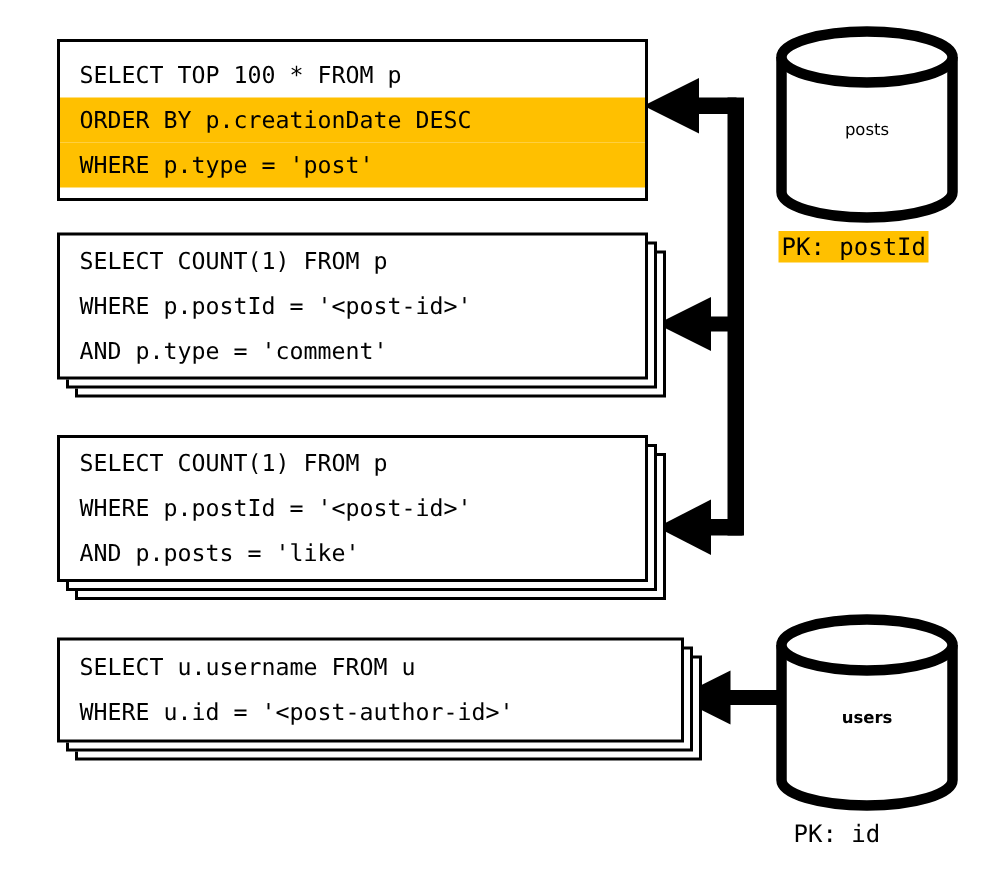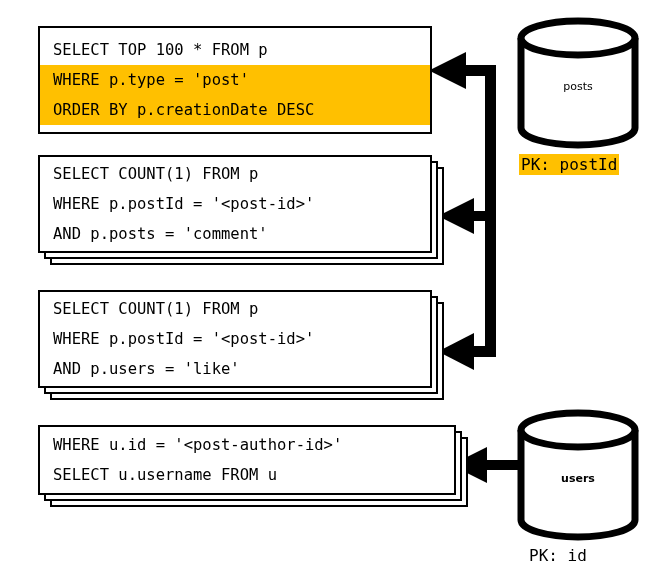--- a/index.html
+++ b/index.html
@@ -115,57 +115,57 @@
     <g fill="#000000" stroke="none">
       <rect x="477" y="460" width="41" height="10"></rect>
     </g>
     <polygon points="451,465 487,447 487,483" fill="#000000"></polygon>
   </svg>
 
   <div class="stack" style="left:38px; top:26px; width:394px; height:108px;">
     <div class="card front" style="width:394px; height:108px;">
       <div class="qlines">
         <div class="qline">SELECT TOP 100 * FROM p</div>
+        <div class="qline hl">ORDER BY p.creationDate DESC</div>
         <div class="qline hl">WHERE p.type = 'post'</div>
-        <div class="qline hl">ORDER BY p.creationDate DESC</div>
       </div>
     </div>
   </div>
 
   <div class="stack" style="left:38px; top:155px; width:406px; height:110px;">
     <div class="card back2" style="width:394px; height:98px;"></div>
     <div class="card back1" style="width:394px; height:98px;"></div>
     <div class="card front" style="width:394px; height:98px;">
       <div class="qlines">
         <div class="qline">SELECT COUNT(1) FROM p</div>
         <div class="qline">WHERE p.postId = '&lt;post-id&gt;'</div>
-        <div class="qline">AND p.posts = 'comment'</div>
+        <div class="qline">AND p.type = 'comment'</div>
       </div>
     </div>
   </div>
 
   <div class="stack" style="left:38px; top:290px; width:406px; height:110px;">
     <div class="card back2" style="width:394px; height:98px;"></div>
     <div class="card back1" style="width:394px; height:98px;"></div>
     <div class="card front" style="width:394px; height:98px;">
       <div class="qlines">
         <div class="qline">SELECT COUNT(1) FROM p</div>
         <div class="qline">WHERE p.postId = '&lt;post-id&gt;'</div>
-        <div class="qline">AND p.users = 'like'</div>
+        <div class="qline">AND p.posts = 'like'</div>
       </div>
     </div>
   </div>
 
   <div class="stack" style="left:38px; top:425px; width:430px; height:82px;">
     <div class="card back2" style="width:418px; height:70px;"></div>
     <div class="card back1" style="width:418px; height:70px;"></div>
     <div class="card front" style="width:418px; height:70px;">
       <div class="qlines">
+        <div class="qline">SELECT u.username FROM u</div>
         <div class="qline">WHERE u.id = '&lt;post-author-id&gt;'</div>
-        <div class="qline">SELECT u.username FROM u</div>
       </div>
     </div>
   </div>
 
   <div class="cyl" style="left:516px; top:16px; width:124px; height:134px;">
     <svg width="124" height="134" viewBox="0 0 124 134">
       <path d="M 5 22 L 5 112" stroke="#000000" stroke-width="7" fill="none" stroke-linecap="butt"></path>
       <path d="M 119 22 L 119 112" stroke="#000000" stroke-width="7" fill="none" stroke-linecap="butt"></path>
       <ellipse cx="62" cy="22" rx="57" ry="17" fill="#ffffff" stroke="#000000" stroke-width="7"></ellipse>
       <path d="M 5 112 A 57 17 0 0 0 119 112" fill="#ffffff" stroke="#000000" stroke-width="7"></path>

